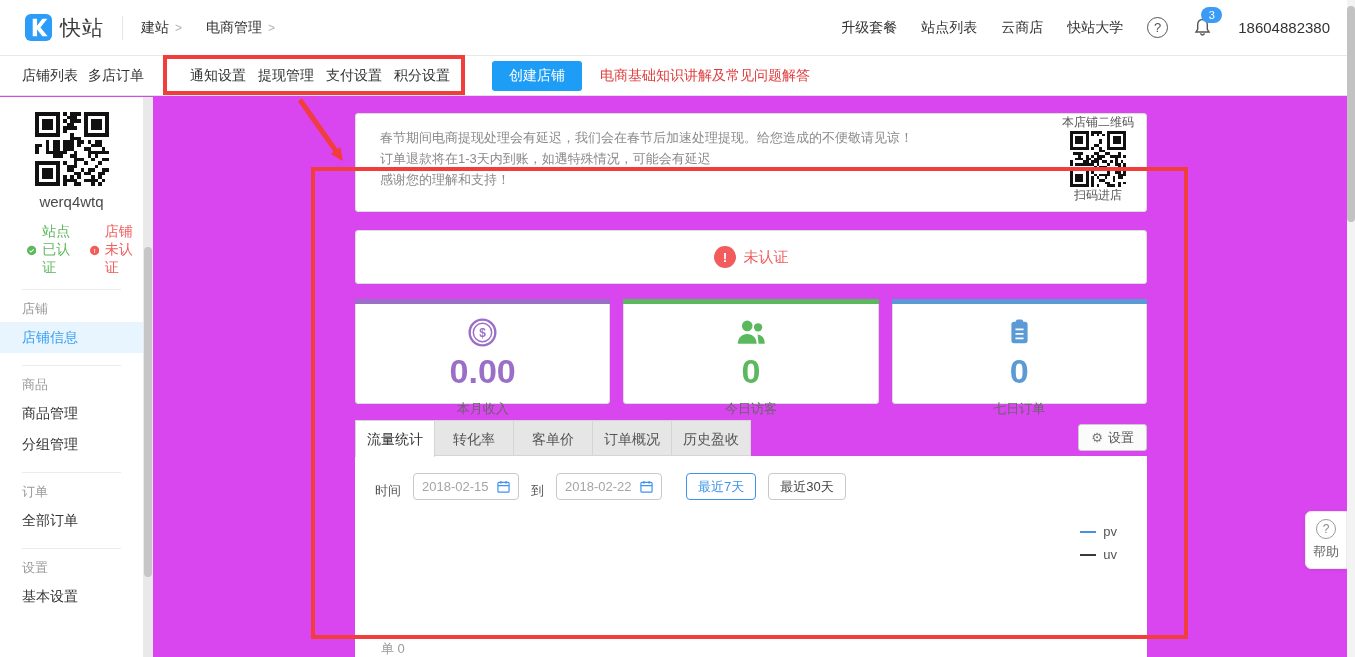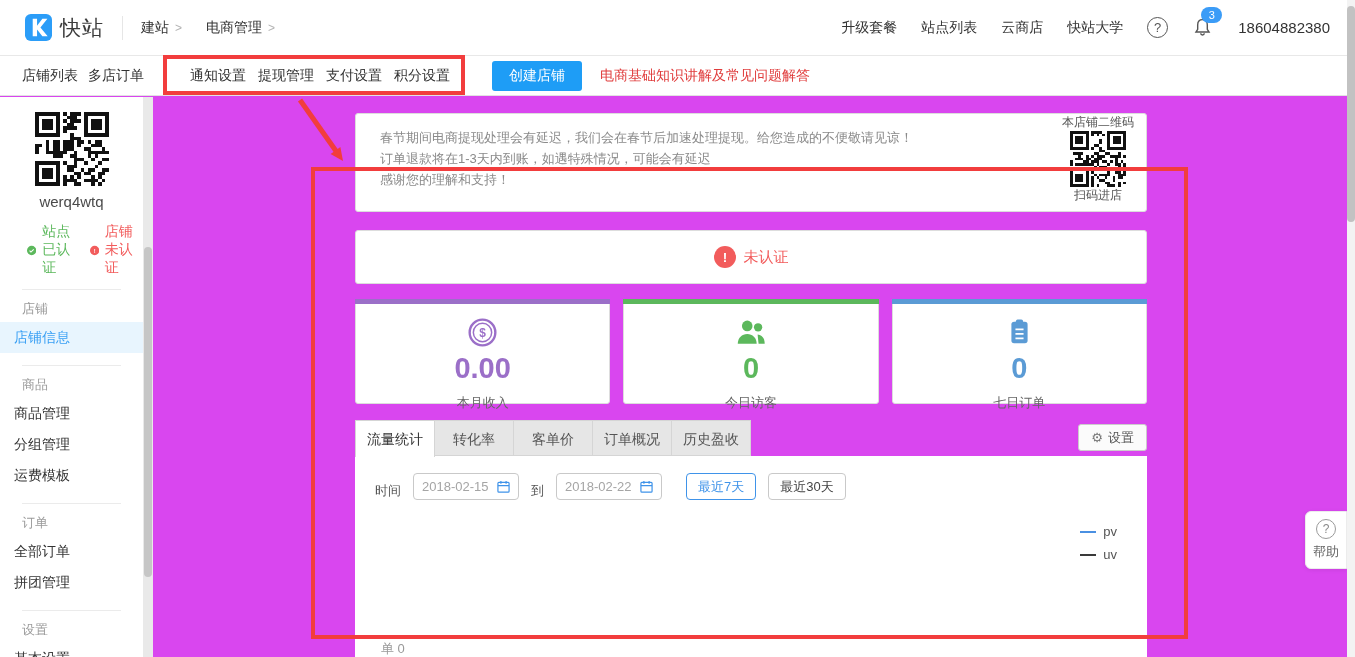--- a/index.html
+++ b/index.html
@@ -31,21 +31,21 @@
   
   .sidebar{position:absolute;left:0;top:97px;width:143px;bottom:0;background:#fff;z-index:4;}
   .sb-qr{width:74px;height:74px;margin:15px auto 0;}
   .sb-code{text-align:center;font-size:15px;color:#4a4a4a;margin-top:7px;}
   .sb-badges{margin:13px 0 0 27px;display:flex;flex-direction:row;gap:9px;font-size:14px;}
   .sb-badge{display:flex;align-items:center;gap:6px;}
   .verified{color:#5cb85c;}
   .unverified{color:#f25c5c;}
   .sb-div{height:1px;background:#ebebeb;margin:12px 22px 0 22px;}
   .sb-sec{height:26px;line-height:26px;padding-left:22px;font-size:13px;color:#9b9b9b;margin-top:6px;}
-  .sb-item{height:31px;line-height:31px;padding-left:14px;font-size:14px;color:#333;cursor:pointer;}
+  .sb-item{height:31px;line-height:31px;padding-left:22px;font-size:14px;color:#333;cursor:pointer;}
   .sb-item.active{background:#e8f5fe;color:#3aa0f4;}
   .sb-scroll{position:absolute;left:143px;top:97px;width:10px;bottom:0;background:#e9e9e9;z-index:4;}
   .sb-scroll .thumb{position:absolute;left:1px;width:8px;top:150px;height:330px;background:#c6c6c6;border-radius:4px;cursor:pointer;}
 
   
   .content{position:absolute;left:355px;top:113px;width:792px;z-index:3;}
   .box{background:#fff;border:1px solid #ddd;border-radius:3px;box-sizing:border-box;}
   .notice{height:99px;position:relative;padding:13px 110px 0 24px;font-size:13px;color:#8a8a8a;line-height:21px;}
   .notice-qr{position:absolute;top:1px;right:2px;width:92px;height:96px;text-align:center;font-size:12px;color:#555;background:#fff;border-radius:3px;}
   .notice-qr .qr-img{width:56px;height:56px;margin:1px auto;}
@@ -54,21 +54,21 @@
   .auth{margin-top:18px;height:54px;display:flex;align-items:center;justify-content:center;gap:8px;font-size:15px;color:#f25c5c;}
   .auth-txt{cursor:pointer;}
 
   .stats{margin-top:15px;display:flex;gap:13px;}
   .stat{flex:1;height:105px;background:#fff;border:1px solid #ddd;text-align:center;box-sizing:border-box;position:relative;padding-top:15px;border-radius:0 0 3px 3px;}
   .stat-bar{position:absolute;top:-1px;left:-1px;right:-1px;height:5px;}
   .stat.purple .stat-bar{background:#9b6fc8;}
   .stat.green .stat-bar{background:#5cb85c;}
   .stat.blue .stat-bar{background:#5b9bd5;}
   .stat .icn{height:34px;display:flex;justify-content:center;align-items:center;}
-  .stat .val{font-size:29px;font-weight:bold;margin-top:3px;}
+  .stat .val{font-size:34px;font-weight:bold;margin-top:3px;}
   .stat.purple .val{color:#9b6fc8;}
   .stat.green .val{color:#5cb85c;}
   .stat.blue .val{color:#5b9bd5;}
   .stat .lbl{font-size:13px;color:#666;margin-top:9px;}
 
   .tabsrow{margin-top:16px;height:36px;display:flex;position:relative;}
   .ctab{width:80px;height:36px;line-height:36px;text-align:center;font-size:14px;color:#555;background:#e6e6e6;border:1px solid #d5d5d5;margin-right:-1px;box-sizing:border-box;cursor:pointer;}
   .ctab.active{background:#fff;border-bottom:none;color:#333;z-index:2;height:37px;}
   .settings-btn{position:absolute;right:0;top:4px;height:27px;padding:0 12px;background:#fbfbfb;border:1px solid #ccc;border-radius:3px;font-size:13px;color:#555;display:flex;align-items:center;gap:5px;cursor:pointer;font-family:inherit;}
   .gear{font-size:13px;color:#777;}
@@ -298,25 +298,23 @@
         <span>店铺未认证</span>
       </div>
     </div>
     <div class="sb-div"></div>
     <div class="sb-sec">店铺</div>
     <div class="sb-item active">店铺信息</div>
     <div class="sb-div"></div>
     <div class="sb-sec">商品</div>
     <div class="sb-item">商品管理</div>
     <div class="sb-item">分组管理</div>
-    <div class="sb-item">运费模板</div>
     <div class="sb-div"></div>
     <div class="sb-sec">订单</div>
     <div class="sb-item">全部订单</div>
-    <div class="sb-item">拼团管理</div>
     <div class="sb-div"></div>
     <div class="sb-sec">设置</div>
     <div class="sb-item">基本设置</div>
   </aside>
   <div class="sb-scroll">
       <div class="thumb"></div>
     </div>
 
   <main class="content">
 

